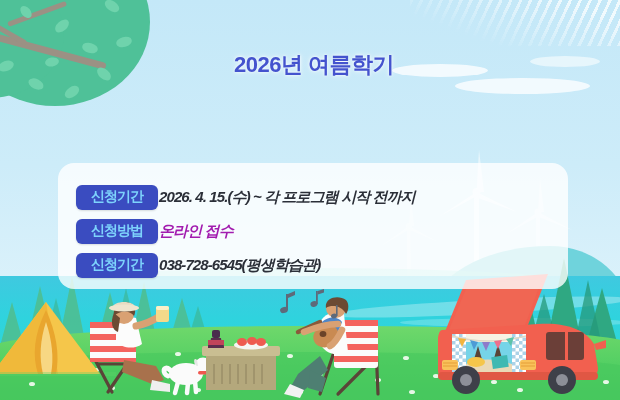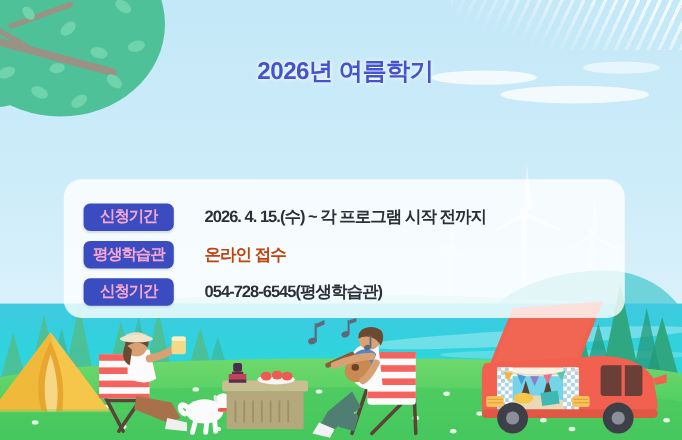--- a/index.html
+++ b/index.html
@@ -108,30 +108,30 @@
   #card {
     left:58px; top:163px; width:510px; height:126px;
     background:rgba(255,255,255,.80);
     border-radius:16px;
   }
   #rows { left:76px; top:180px; width:480px; }
   .row { display:flex; align-items:center; height:34px; }
   .badge {
     width:82px; height:25px; flex:0 0 82px;
     background:#3A4CC0; border-radius:6px;
-    color:#f9a8d4; font-size:14px; font-weight:700;
+    color:#7dd3fc; font-size:14px; font-weight:700;
     letter-spacing:-1px;
     display:flex; align-items:center; justify-content:center;
     box-shadow:0 1px 2px rgba(0,0,0,.13);
   }
   .val {
-    margin-left:28px; font-size:15px; font-weight:700;
-    color:#2B2F38; letter-spacing:-.9px; white-space:nowrap;
-  }
-  .val.accent { color:#c2410c; }
+    margin-left:1px; font-size:15px; font-weight:700;
+    color:#2B2F38; letter-spacing:-.9px; white-space:nowrap;font-style:italic;
+  }
+  .val.accent { color:#a21caf; }
 
   
   #tent { left:-14px; top:300px; width:130px; height:76px; }
 
   
   .fig { position:absolute; }
 </style>
 </head>
 <body>
 
@@ -506,24 +506,24 @@
 
   <div class="layer" id="card"></div>
   <div class="layer" id="rows">
 
     <div class="row">
       <div class="badge">신청기간</div>
       <div class="val">2026. 4. 15.(수) ~ 각 프로그램 시작 전까지</div>
     </div>
 
     <div class="row">
-      <div class="badge">평생학습관</div>
+      <div class="badge">신청방법</div>
       <div class="val accent">온라인 접수</div>
     </div>
 
     <div class="row">
       <div class="badge">신청기간</div>
-      <div class="val">054-728-6545(평생학습관)</div>
+      <div class="val">038-728-6545(평생학습관)</div>
     </div>
 
   </div>
 
 </div>
 
 </body></html>

